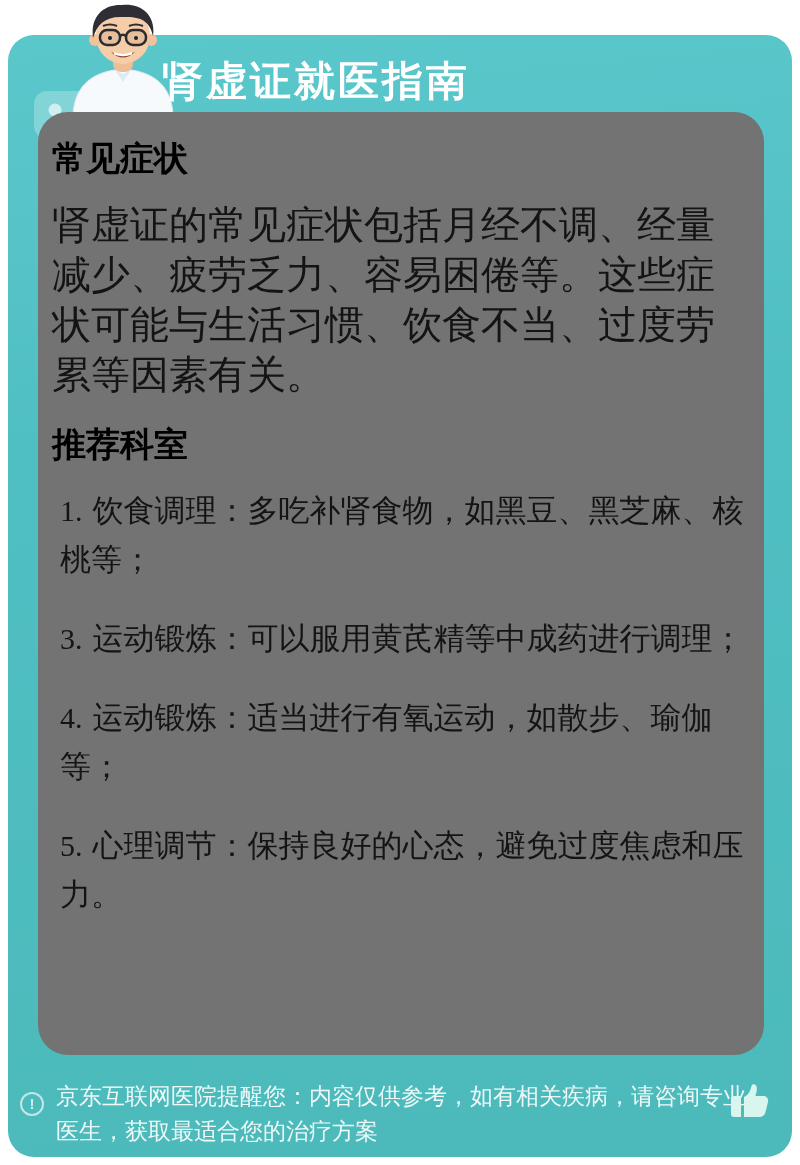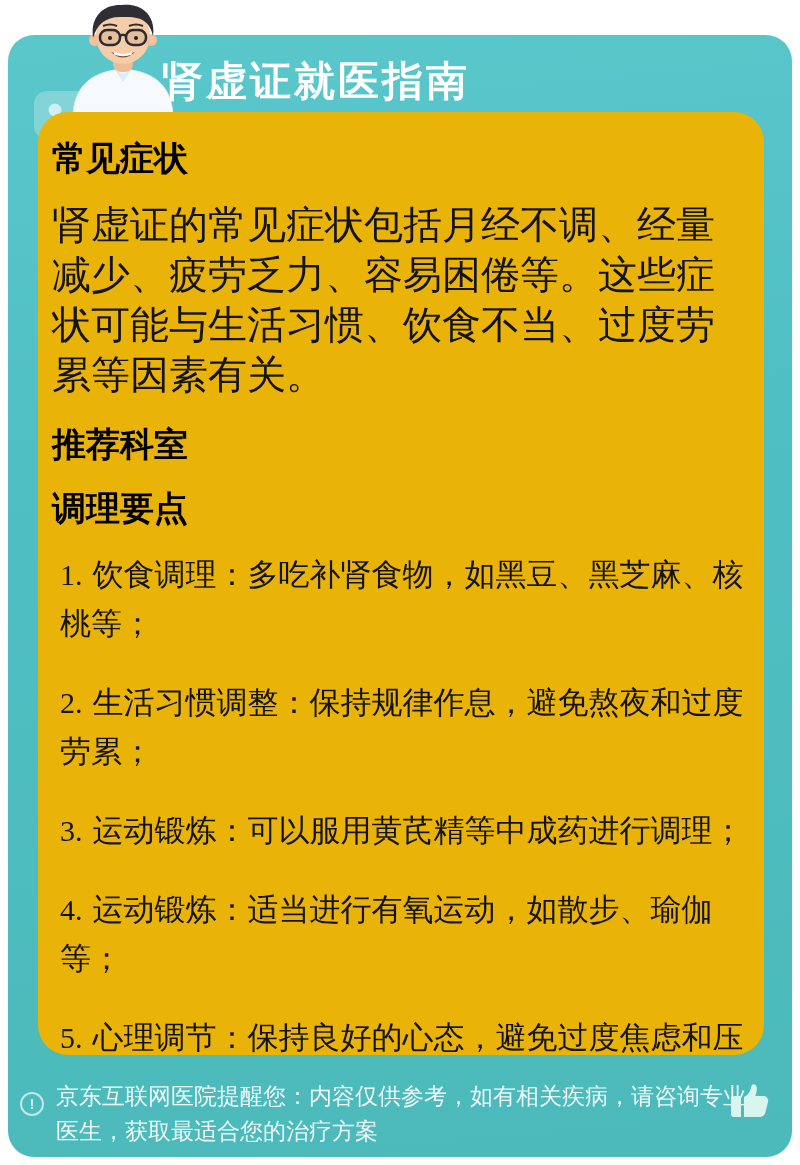--- a/index.html
+++ b/index.html
@@ -20,21 +20,21 @@
     position:absolute;left:48px;top:4px;width:150px;height:110px;
   }
   .page-title{
     position:absolute;left:162px;top:54px;
     font-size:41px;font-weight:bold;color:#ffffff;letter-spacing:3px;
     white-space:nowrap;
     text-align:right;
   }
   .card{
     position:absolute;left:38px;top:112px;width:726px;height:943px;
-    background:#eab308;border-radius:30px;
+    background:#737373;border-radius:30px;
     box-sizing:border-box;padding:16px 18px 0 14px;
     overflow:hidden;
   }
   .card h1{
     font-size:34px;line-height:44px;font-weight:bold;color:#000;
     margin:8px 0 20px 0;
   }
   .card h1.mid{margin-top:14px;}
   .card p.body{
     font-size:39px;line-height:50px;color:#141414;margin:0 0 22px 0;
@@ -98,24 +98,22 @@
 </div>
 
 <div class="page-title">肾虚证就医指南</div>
 
 <div class="card">
   <h1>常见症状</h1>
   <p class="body">肾虚证的常见症状包括月经不调、经量减少、疲劳乏力、容易困倦等。这些症状可能与生活习惯、饮食不当、过度劳累等因素有关。</p>
 
   <h1 class="mid">推荐科室</h1>
 
-  <h1 class="mid">调理要点</h1>
 
   <p class="care-point"><span class="num">1.</span><span>饮食调理：多吃补肾食物，如黑豆、黑芝麻、核桃等；</span></p>
-  <p class="care-point"><span class="num">2.</span><span>生活习惯调整：保持规律作息，避免熬夜和过度劳累；</span></p>
   <p class="care-point"><span class="num">3.</span><span>运动锻炼：可以服用黄芪精等中成药进行调理；</span></p>
   <p class="care-point"><span class="num">4.</span><span>运动锻炼：适当进行有氧运动，如散步、瑜伽等；</span></p>
   <p class="care-point"><span class="num">5.</span><span>心理调节：保持良好的心态，避免过度焦虑和压力。</span></p>
 </div>
 
 <div class="info-icon">!</div>
 
 <div class="footer-text">京东互联网医院提醒您：内容仅供参考，如有相关疾病，请咨询专业医生，获取最适合您的治疗方案</div>
 
 <div class="like-icon">

